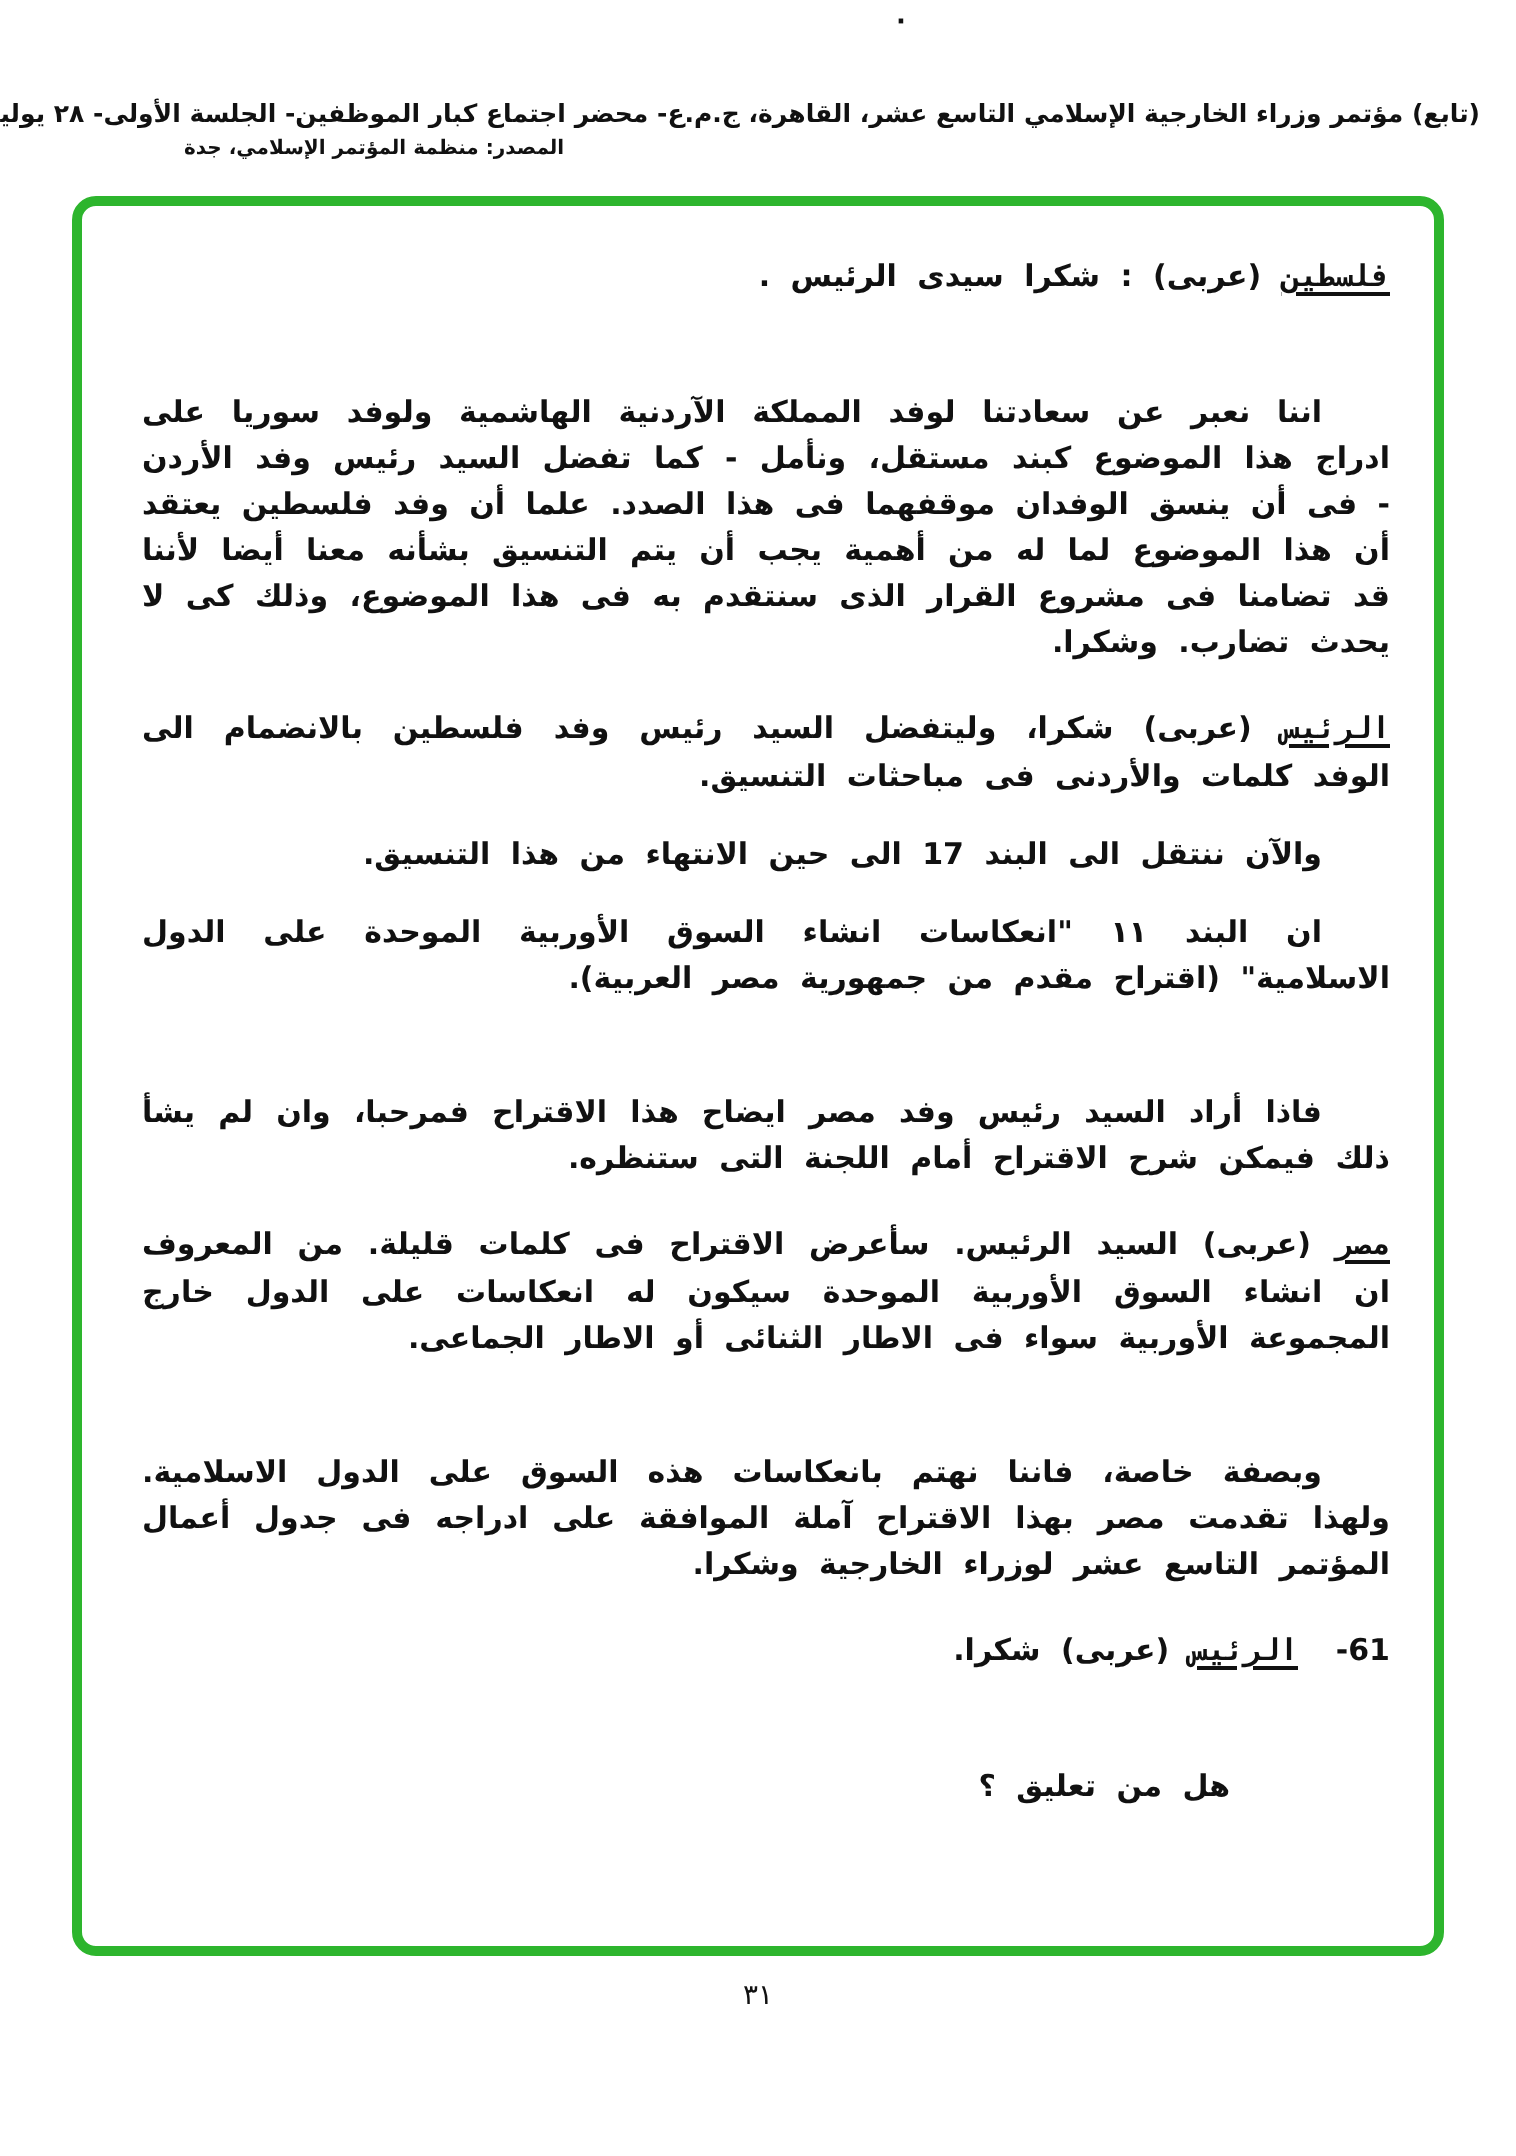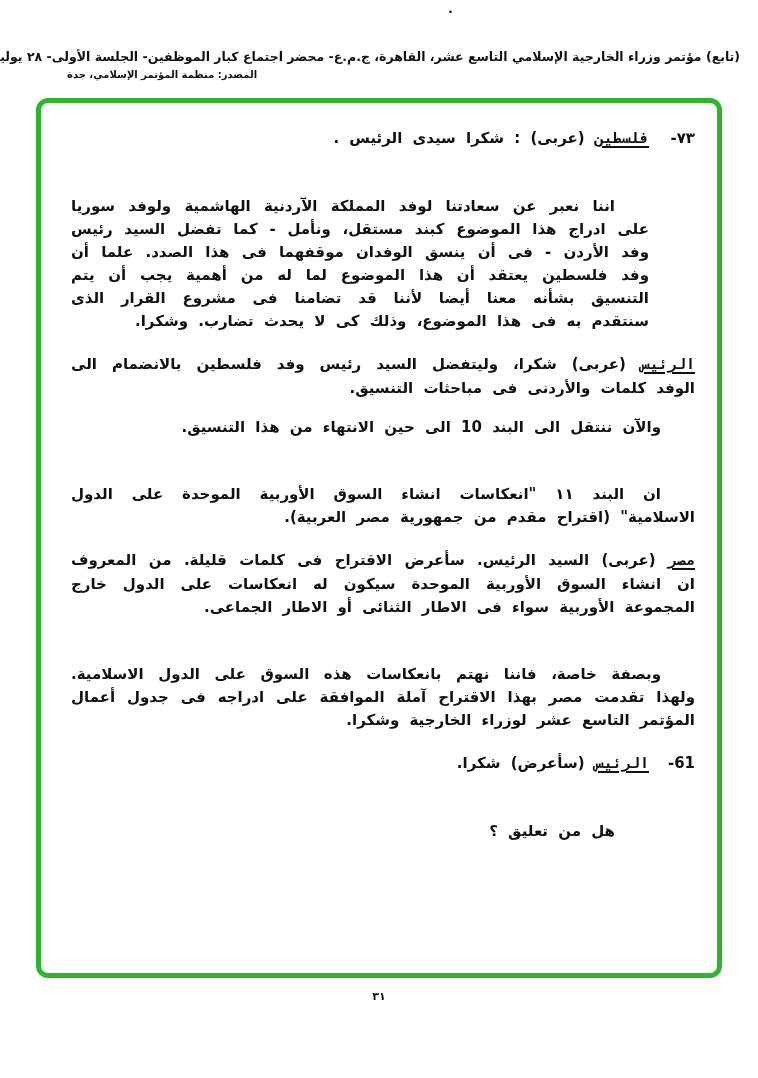--- a/index.html
+++ b/index.html
@@ -26,21 +26,21 @@
     padding: 48px 18px 0 18px;
     text-align: center;
     font-weight: bold;
     font-size: 12.5px;
     line-height: 18px;
     white-space: nowrap;
   }
   .source-line {
     direction: rtl;
     text-align: left;
-    padding-left: 67px;
+    padding-left: 92px;
     margin-top: 3px;
     font-weight: bold;
     font-size: 10px;
   }
   .doc-frame {
     margin: 18px 36px 0 36px;
     border: 5px solid var(--green);
     border-radius: 12px;
     padding: 24px 22px 36px 30px;
     min-height: 880px;
@@ -71,76 +71,76 @@
   .item-body p:last-child { margin-bottom: 0; margin-top: 44px; }
   .para { text-indent: 34px; }
   .speaker {
     text-decoration: underline;
     text-underline-offset: 3px;
     text-decoration-thickness: 1.5px;
     font-family: Liberation Mono, monospace;
   }
   .page-number {
     text-align: center;
-    font-weight: bold;
-    font-size: 11px;
+    font-weight: normal;
+    font-size: 14px;
     margin: 12px 0 18px 0;
   }
 </style>
 </head>
 <body>
 
 <div class="page">
 
   <div class="top-dot">·</div>
 
   <div class="header-line">(تابع) مؤتمر وزراء الخارجية الإسلامي التاسع عشر، القاهرة، ج.م.ع- محضر اجتماع كبار الموظفين- الجلسة الأولى- ٢٨ يوليه ١٩٩٠</div>
 
   <div class="source-line">المصدر: منظمة المؤتمر الإسلامي، جدة</div>
 
   <div class="doc-frame">
 
     <div class="item">
-      <div class="item-number">٧٣-</div>
       <div class="item-body">
         <p class="lead">
           <span class="speaker">فلسطين</span>
           <span>(عربى) : شكرا سيدى الرئيس .</span>
         </p>
         <p class="para">اننا نعبر عن سعادتنا لوفد المملكة الآردنية الهاشمية ولوفد سوريا على ادراج هذا الموضوع كبند مستقل، ونأمل - كما تفضل السيد رئيس وفد الأردن - فى أن ينسق الوفدان موقفهما فى هذا الصدد. علما أن وفد فلسطين يعتقد أن هذا الموضوع لما له من أهمية يجب أن يتم التنسيق بشأنه معنا أيضا لأننا قد تضامنا فى مشروع القرار الذى سنتقدم به فى هذا الموضوع، وذلك كى لا يحدث تضارب. وشكرا.</p>
       </div>
     </div>
 
     <div class="item">
       <div class="item-body">
         <p class="lead">
           <span class="speaker">الرئيس</span>
           <span>(عربى) شكرا، وليتفضل السيد رئيس وفد فلسطين بالانضمام الى الوفد كلمات والأردنى فى مباحثات التنسيق.</span>
         </p>
-        <p class="para">والآن ننتقل الى البند 10 الى حين الانتهاء من هذا التنسيق.</p>
+        <p class="para">والآن ننتقل الى البند 17 الى حين الانتهاء من هذا التنسيق.</p>
         <p class="para">ان البند ١١ "انعكاسات انشاء السوق الأوربية الموحدة على الدول الاسلامية" (اقتراح مقدم من جمهورية مصر العربية).</p>
+        <p class="para">فاذا أراد السيد رئيس وفد مصر ايضاح هذا الاقتراح فمرحبا، وان لم يشأ ذلك فيمكن شرح الاقتراح أمام اللجنة التى ستنظره.</p>
       </div>
     </div>
 
     <div class="item">
       <div class="item-body">
         <p class="lead">
           <span class="speaker">مصر</span>
           <span>(عربى) السيد الرئيس. سأعرض الاقتراح فى كلمات قليلة. من المعروف ان انشاء السوق الأوربية الموحدة سيكون له انعكاسات على الدول خارج المجموعة الأوربية سواء فى الاطار الثنائى أو الاطار الجماعى.</span>
         </p>
         <p class="para">وبصفة خاصة، فاننا نهتم بانعكاسات هذه السوق على الدول الاسلامية. ولهذا تقدمت مصر بهذا الاقتراح آملة الموافقة على ادراجه فى جدول أعمال المؤتمر التاسع عشر لوزراء الخارجية وشكرا.</p>
       </div>
     </div>
 
     <div class="item">
       <div class="item-number">61-</div>
       <div class="item-body">
         <p class="lead">
           <span class="speaker">الرئيس</span>
-          <span>(سأعرض) شكرا.</span>
+          <span>(عربى) شكرا.</span>
         </p>
         <p class="para">هل من تعليق ؟</p>
       </div>
     </div>
 
   </div>
 
   <div class="page-number">٣١</div>
 
 </div>

